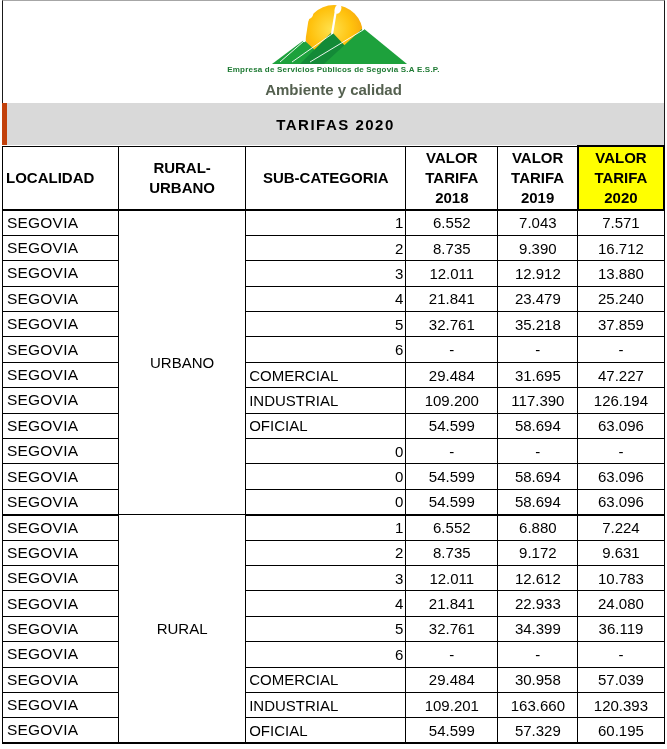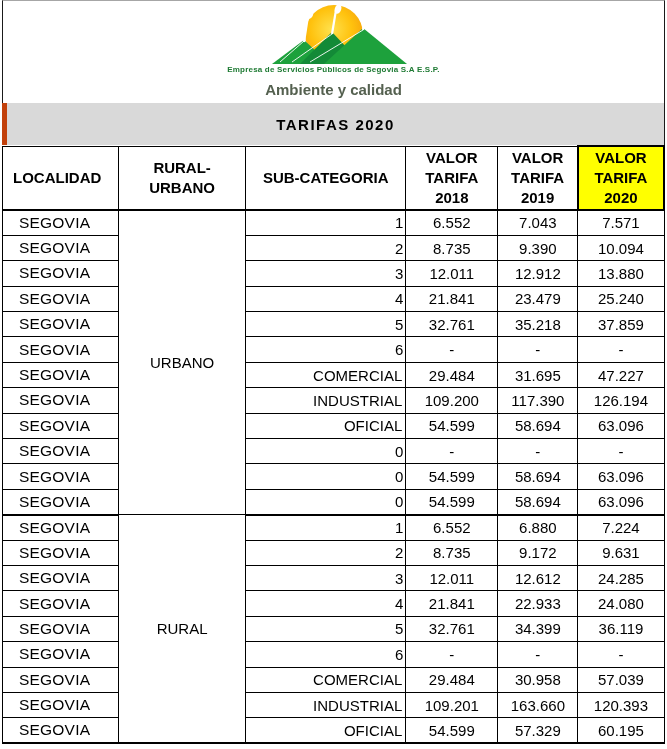--- a/index.html
+++ b/index.html
@@ -59,35 +59,35 @@
   th {
     border: 1px solid #000;
     border-bottom: 2px solid #000;
     height: 64px;
     font-size: 15px; font-weight: bold;
     text-align: center; vertical-align: middle;
     line-height: 1.32;
     white-space: pre-line;
     background: #fff;
   }
-  th.h-localidad { text-align: left; padding-left: 10px; }
+  th.h-localidad { text-align: left; padding-left: 3px; }
   th.y2020 { background: #ffff00; border: 2px solid #000; }
 
   td {
     border: 1px solid #000;
     height: 25.4px;
     font-size: 15px;
     vertical-align: middle;
     padding: 0 3px;
     overflow: hidden;
     white-space: nowrap;
   }
-  td.c-localidad { text-align: left; font-size: 15.5px; padding-left: 16px; letter-spacing: 0.2px; }
+  td.c-localidad { text-align: left; font-size: 15.5px; padding-left: 4px; letter-spacing: 0.2px; }
   td.c-group    { text-align: center; }
-  td.c-sub      { text-align: right; }
+  td.c-sub      { text-align: left; }
   td.c-sub.num  { text-align: right; padding-right: 2px; }
   td.c-val      { text-align: center; }
   tr.group-end td { border-bottom: 2px solid #000; }
 </style>
 </head>
 <body>
 
 <div class="page">
 
   <div class="logo-section">
@@ -155,21 +155,21 @@
           <td class="c-sub num">1</td>
           <td class="c-val">6.552</td>
           <td class="c-val">7.043</td>
           <td class="c-val">7.571</td>
         </tr>
         <tr>
           <td class="c-localidad">SEGOVIA</td>
           <td class="c-sub num">2</td>
           <td class="c-val">8.735</td>
           <td class="c-val">9.390</td>
-          <td class="c-val">10.094</td>
+          <td class="c-val">16.712</td>
         </tr>
         <tr>
           <td class="c-localidad">SEGOVIA</td>
           <td class="c-sub num">3</td>
           <td class="c-val">12.011</td>
           <td class="c-val">12.912</td>
           <td class="c-val">13.880</td>
         </tr>
         <tr>
           <td class="c-localidad">SEGOVIA</td>
@@ -247,21 +247,21 @@
           <td class="c-sub num">2</td>
           <td class="c-val">8.735</td>
           <td class="c-val">9.172</td>
           <td class="c-val">9.631</td>
         </tr>
         <tr>
           <td class="c-localidad">SEGOVIA</td>
           <td class="c-sub num">3</td>
           <td class="c-val">12.011</td>
           <td class="c-val">12.612</td>
-          <td class="c-val">24.285</td>
+          <td class="c-val">10.783</td>
         </tr>
         <tr>
           <td class="c-localidad">SEGOVIA</td>
           <td class="c-sub num">4</td>
           <td class="c-val">21.841</td>
           <td class="c-val">22.933</td>
           <td class="c-val">24.080</td>
         </tr>
         <tr>
           <td class="c-localidad">SEGOVIA</td>

